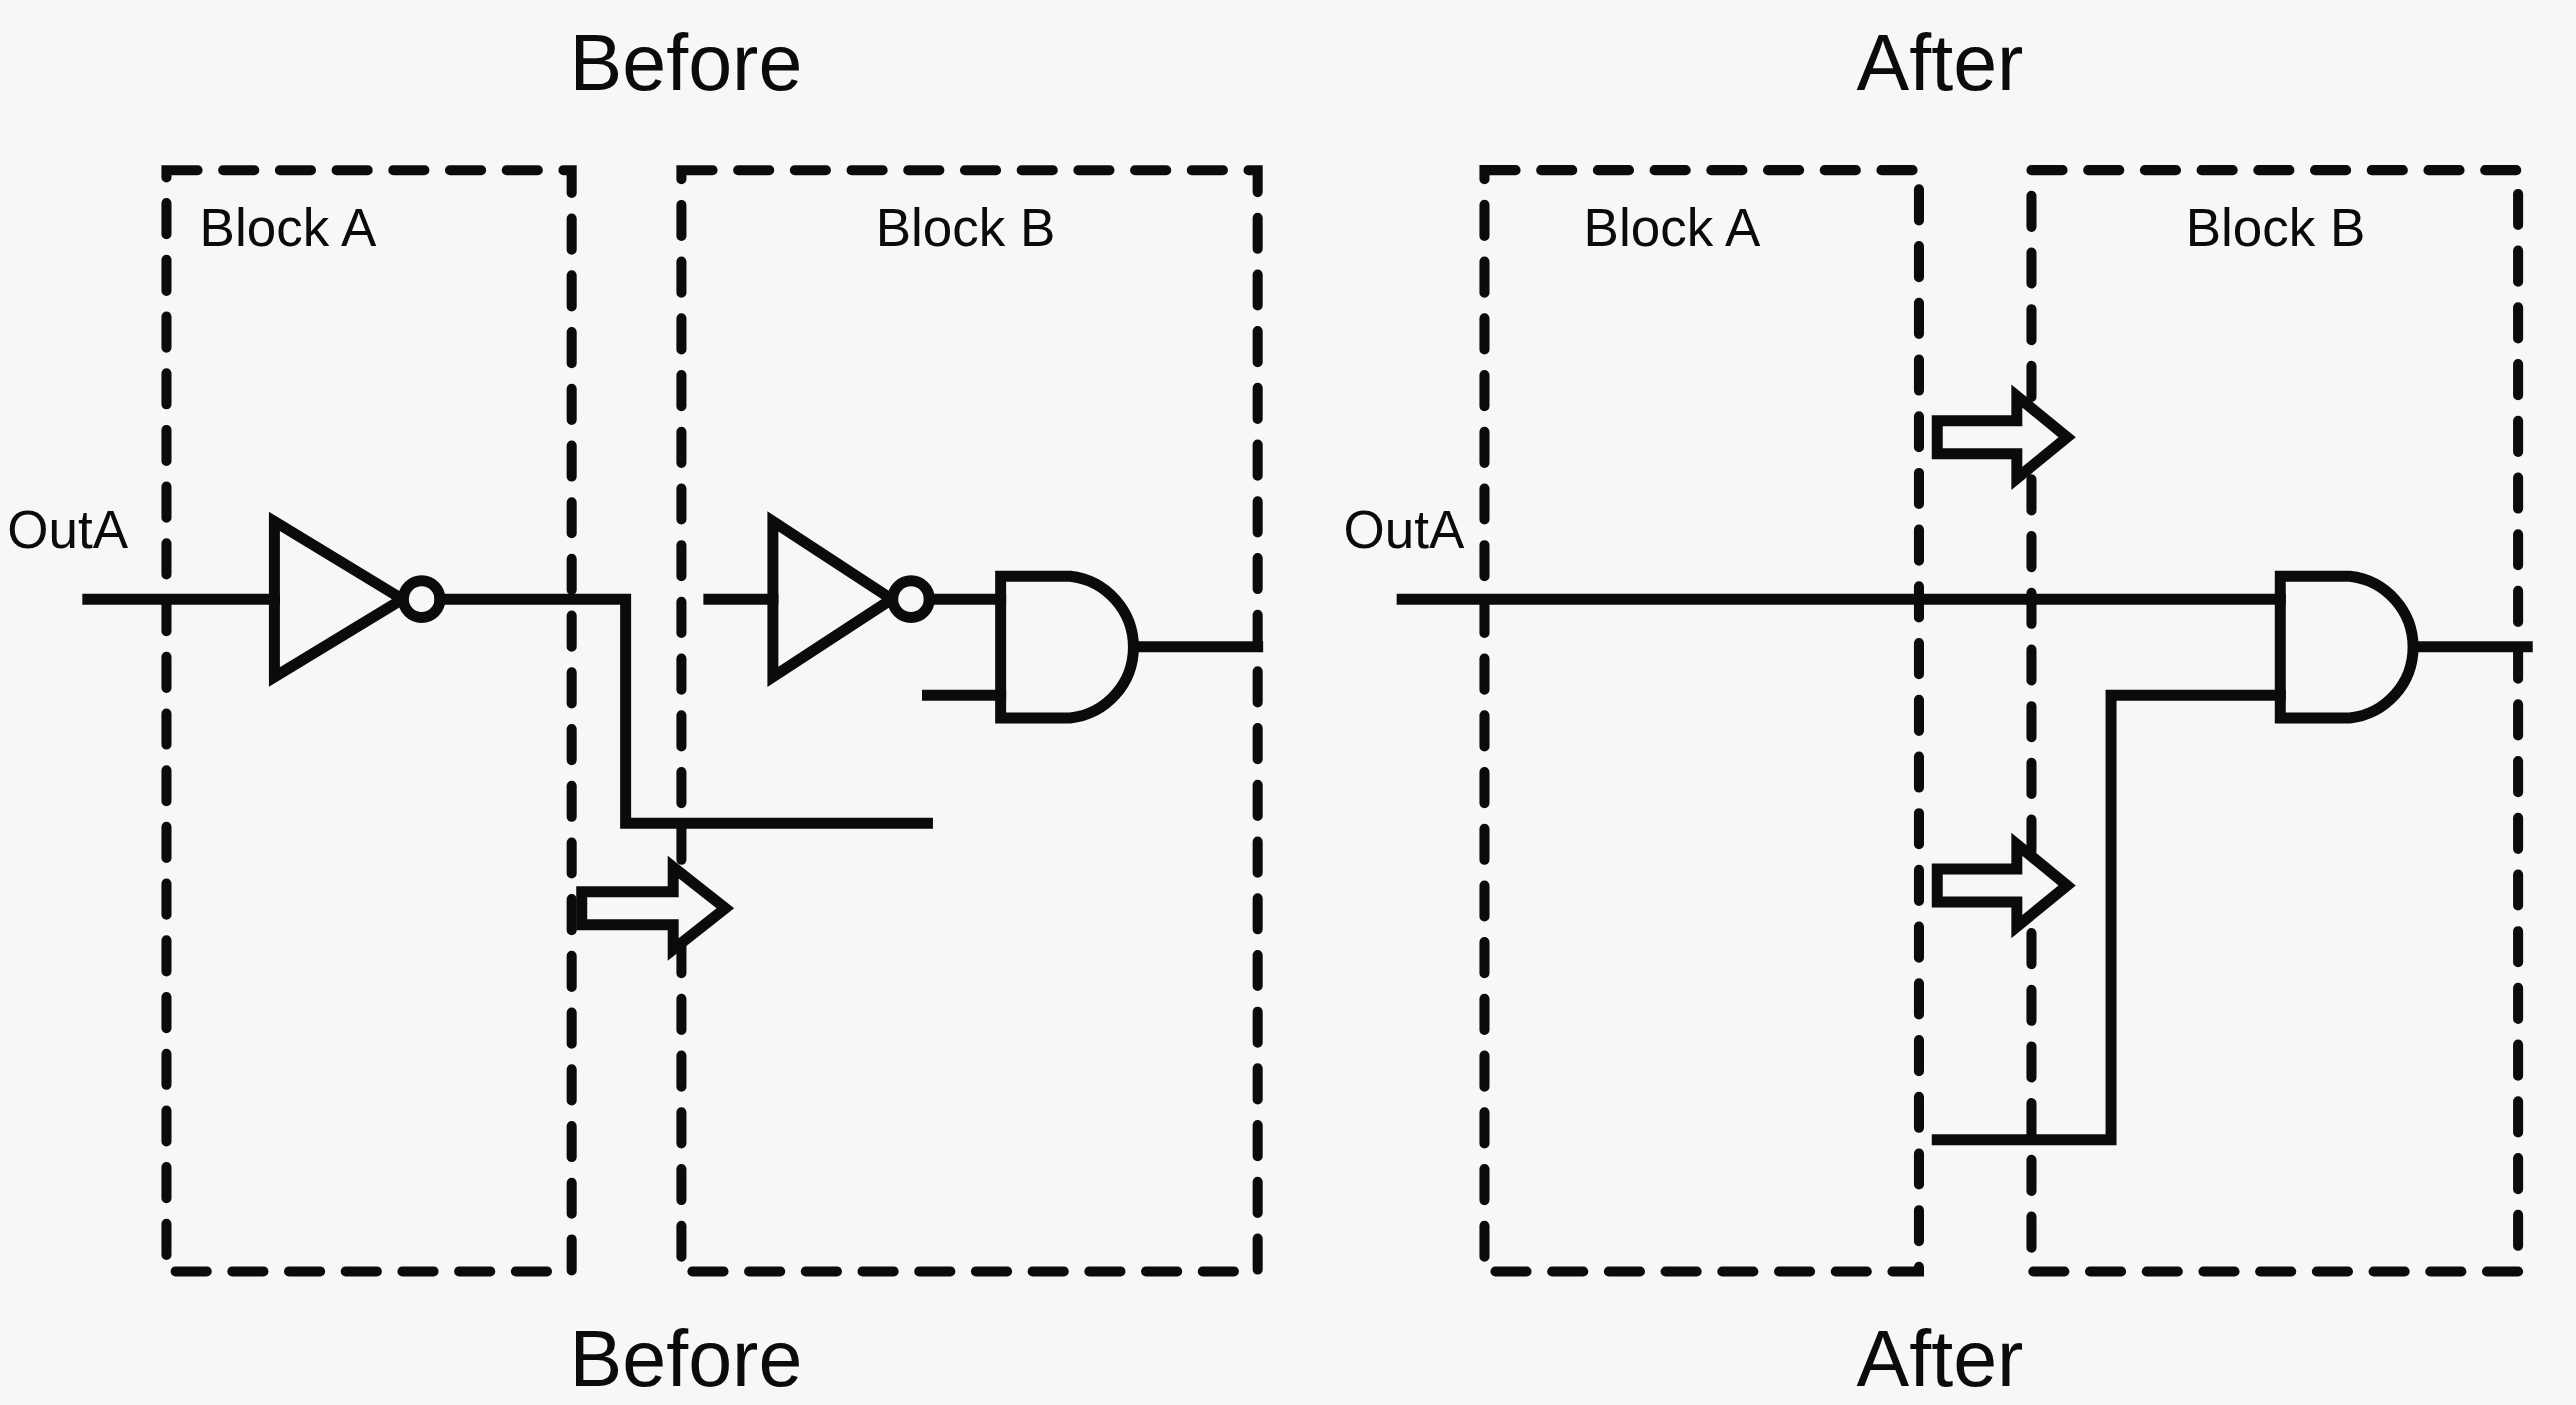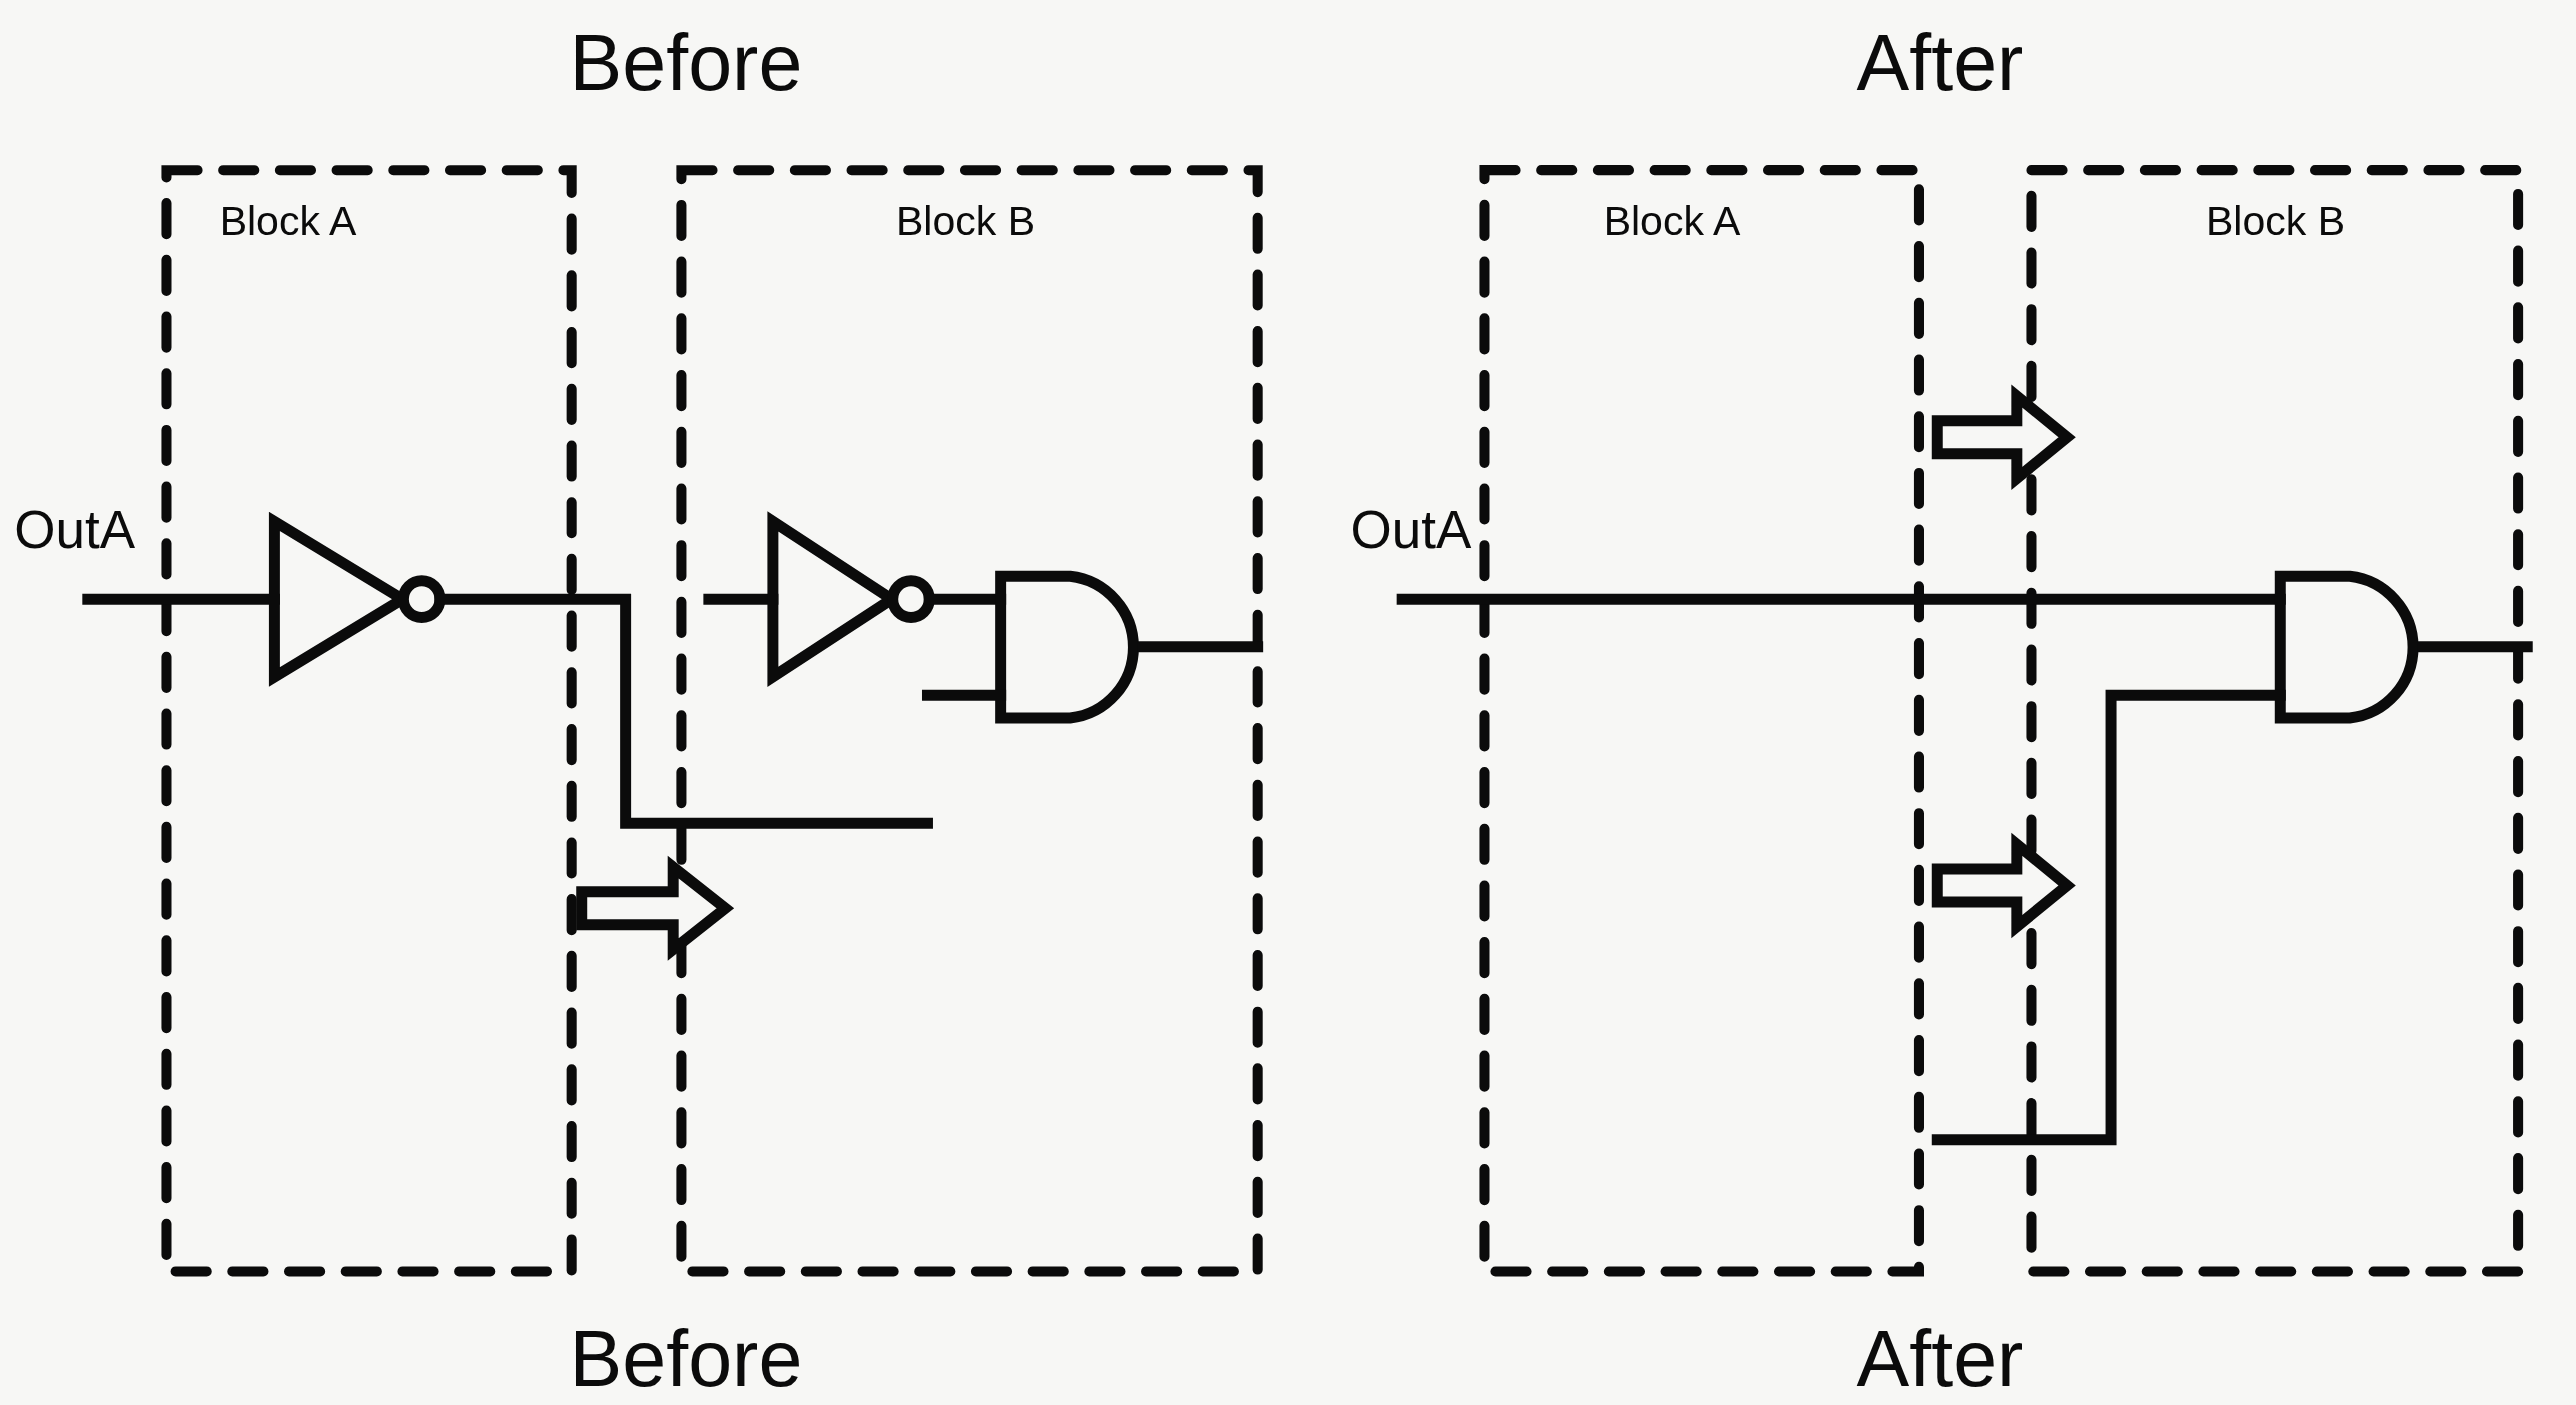--- a/index.html
+++ b/index.html
@@ -40,33 +40,32 @@
   #title-after-top    { left: 0;   top: 7.3px;   width: 1204px; }
   #title-after-bottom { left: 0;   top: 1303px;width: 1204px; }
 
   .svg-layer {
     position: absolute;
     left: 0;
     top: 0;
   }
   .blk-label {
     position: absolute;
-    font-size: 41px;
+    font-size: 53px;
     color: #0b0b0b;
     white-space: nowrap;
     text-align: center;
     line-height: 1;
   }
   .port-label {
     position: absolute;
     font-size: 53px;
     color: #0b0b0b;
     white-space: nowrap;
     line-height: 1;
-    margin-left: 7px;
   }
 </style>
 </head>
 <body>
 
 <div id="root">
 
   <div class="panel" id="panel-before">
 
     <div class="title-top" id="title-before-top">Before</div>

